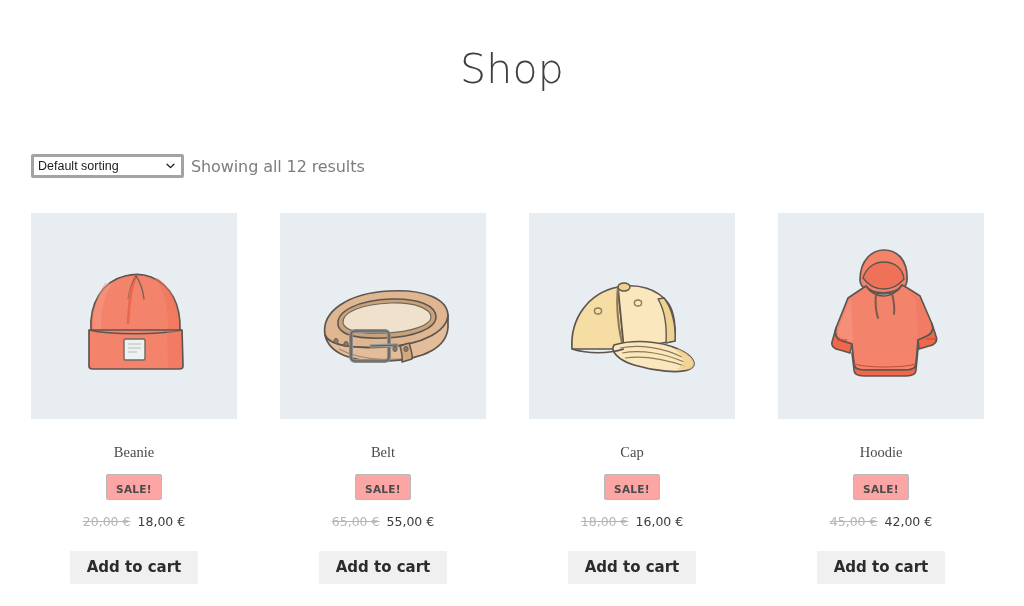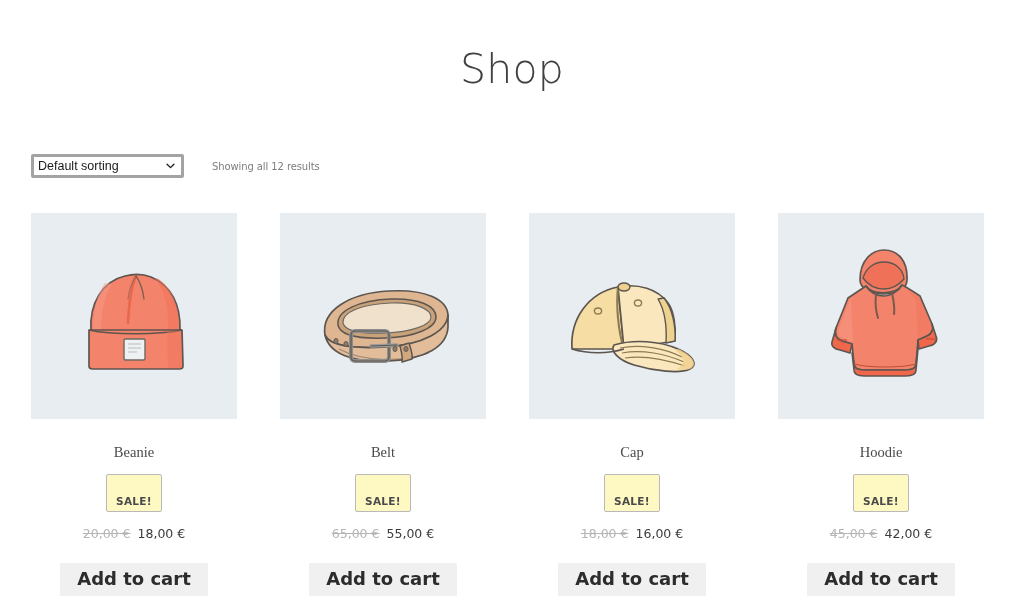--- a/index.html
+++ b/index.html
@@ -58,22 +58,22 @@
     position: absolute;
     right: 9px;
     top: 50%;
     transform: translateY(-50%);
     pointer-events: none;
     width: 9px;
     height: 6px;
     color: #222;
   }
   .result-count {
-    margin-left: 28px;
-    font-size: 10px;
+    margin-left: 7px;
+    font-size: 16px;
     color: #7d7d7d;
     font-family: "DejaVu Sans", sans-serif;
     letter-spacing: -0.1px;
   }
 
   
   .grid {
     position: absolute;
     top: 213px;
     left: 31px;
@@ -99,24 +99,24 @@
     margin-top: 24px;
     font-size: 14.5px;
     color: #4a4a4a;
     font-family: Liberation Serif, serif;
     line-height: 18px;
   }
 
   .sale-badge {
     display: inline-block;
     margin-top: 13px;
-    padding: 20px 9px 4px 9px;
+    padding: 8px 9px 4px 9px;
     border: 1px solid #b9b9b9;
     border-radius: 2px;
-    background: #fef9c3;
+    background: #fca5a5;
     font-size: 10.5px;
     font-weight: 700;
     letter-spacing: 0.3px;
     color: #4a4a4a;
     font-family: "DejaVu Sans", sans-serif;
     line-height: 12px;
   }
 
   .price-row {
     margin-top: 14px;
@@ -136,21 +136,21 @@
 
   .add-to-cart {
     display: inline-block;
     margin-top: 21px;
     min-width: 100px;
     padding: 9px 17px 10px 17px;
     background: #f0f0f0;
     border: none;
     border-radius: 1px;
     color: #2c2c2c;
-    font-size: 18px;
+    font-size: 15px;
     font-weight: 700;
     font-family: "DejaVu Sans", sans-serif;
     line-height: 14px;
     cursor: pointer;
   }
 </style>
 </head>
 <body>
 
 <div class="page">

